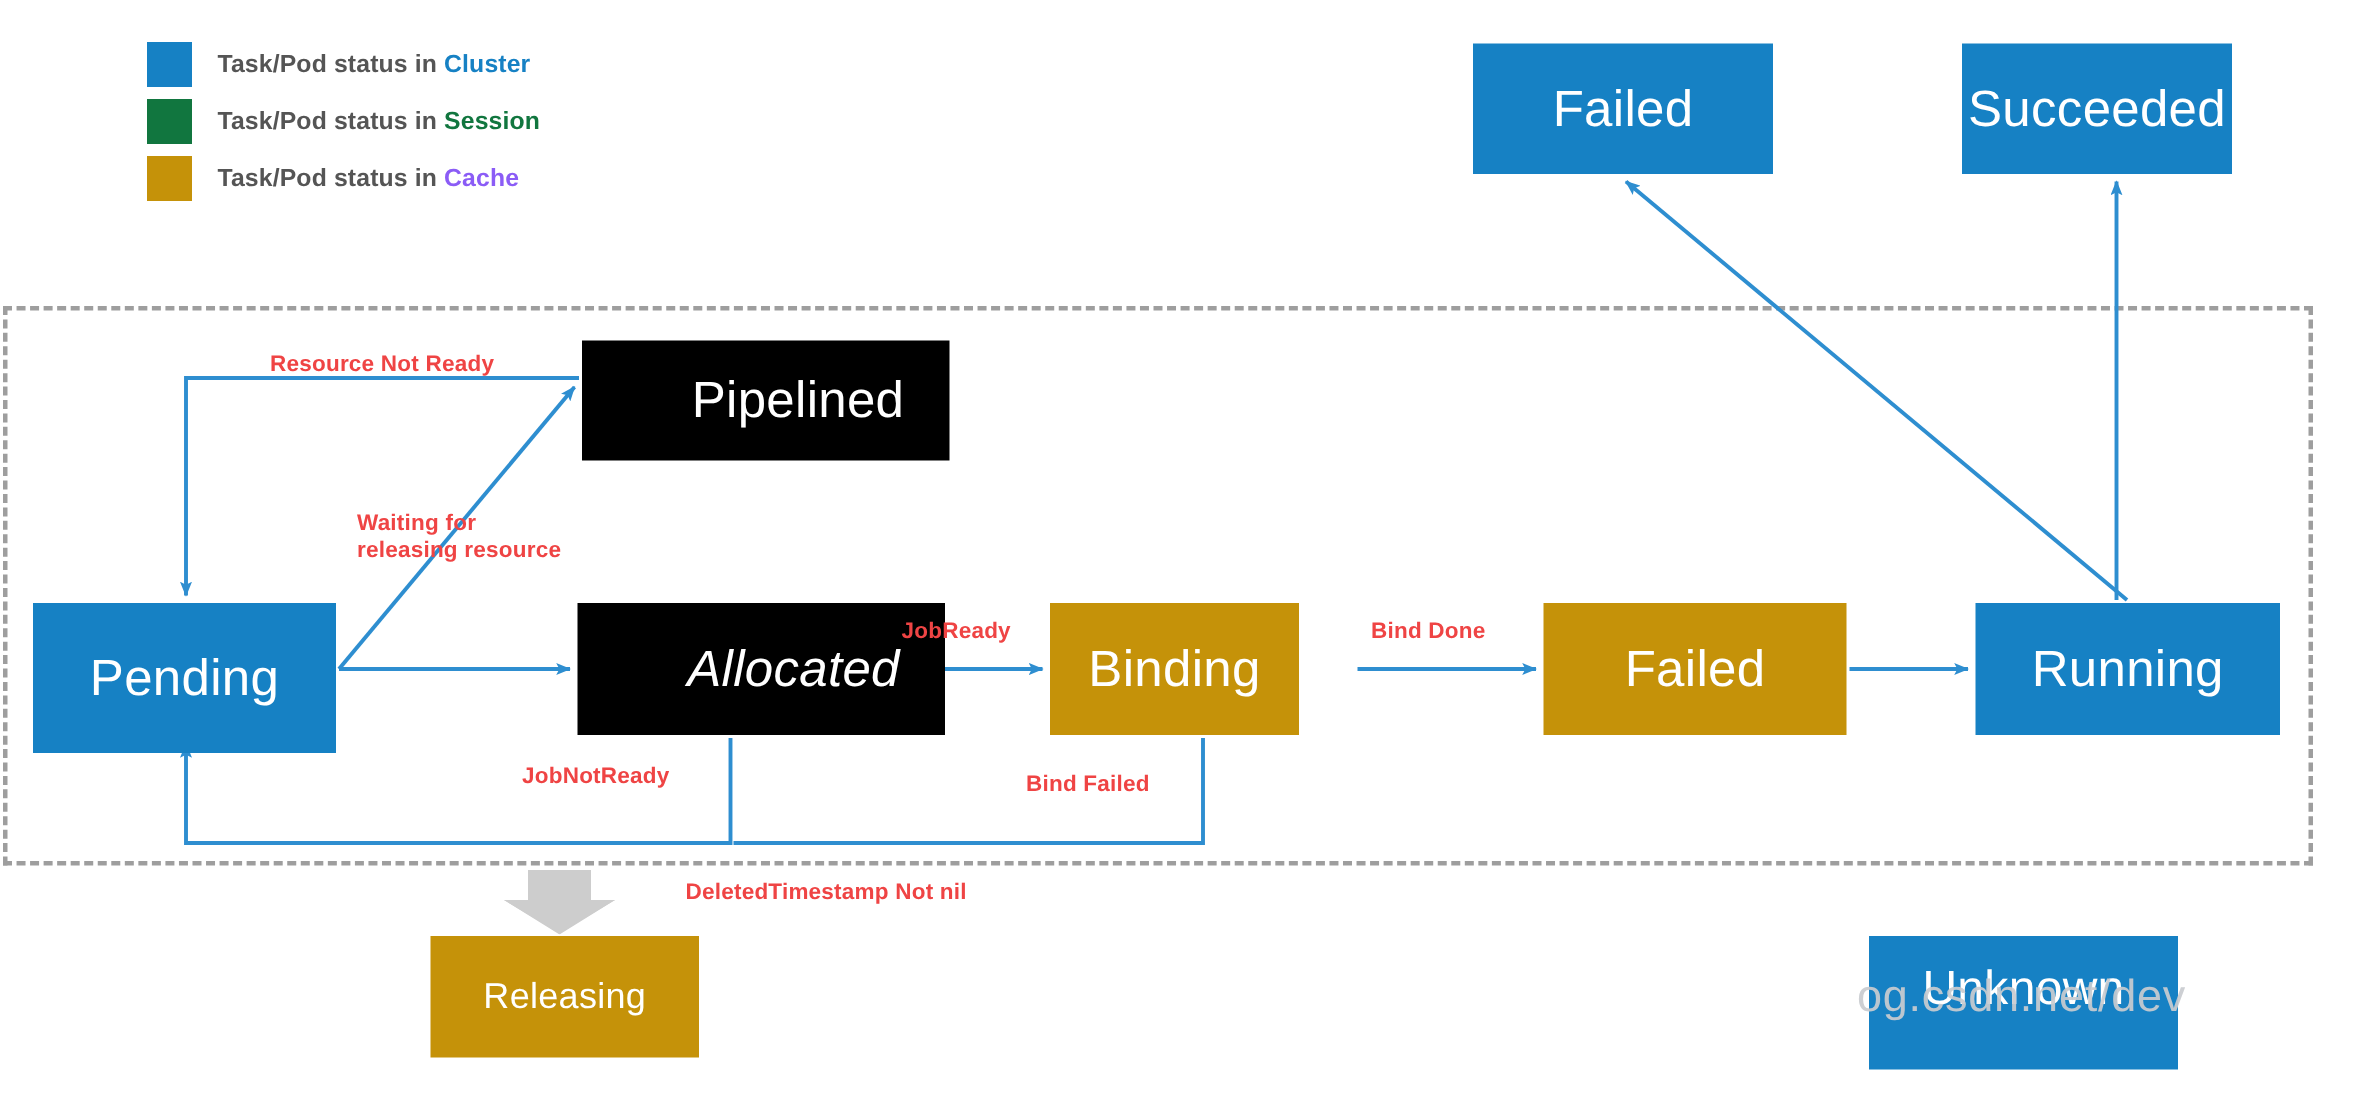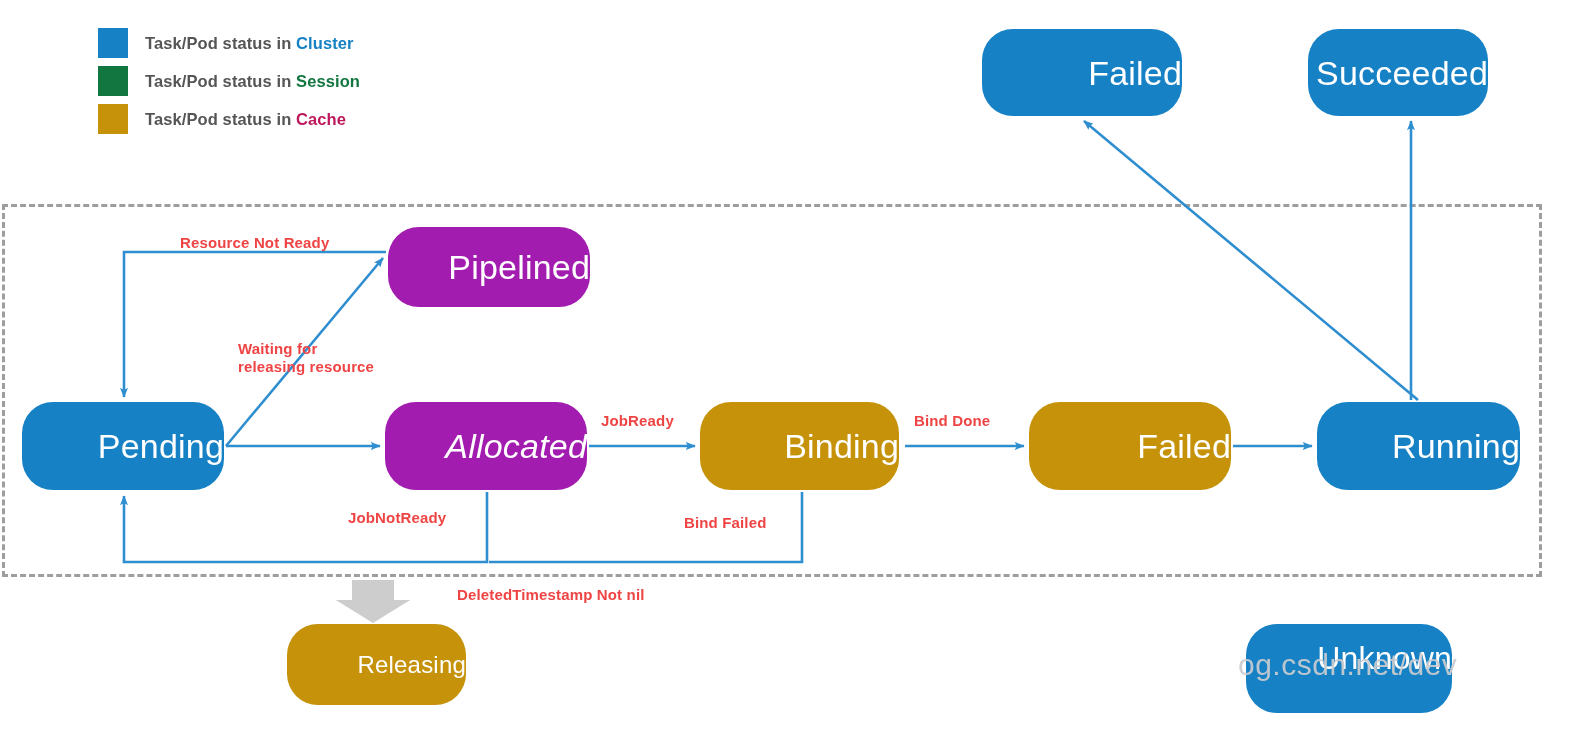--- a/index.html
+++ b/index.html
@@ -15,25 +15,25 @@
   .legend-text .kw{font-weight:700;}
 
   
   #dashed-box{position:absolute;left:2px;top:204px;width:1540px;height:373px;
     border:3px dashed #9e9e9e;box-sizing:border-box;}
 
   
   #edges{position:absolute;left:0;top:0;width:1578px;height:739px;}
 
   
-  .node{position:absolute;display:flex;align-items:center;justify-content:flex-end;
-        color:#ffffff;font-weight:400;letter-spacing:.2px;border-radius:31px;}
+  .node{position:absolute;display:flex;align-items:center;justify-content:center;
+        color:#ffffff;font-weight:400;letter-spacing:.2px;}
   .node span{display:block;text-align:center;line-height:1;}
   .n-cluster{background:#1681c4;}
-  .n-session{background:#a21caf;}
+  .n-session{background:#000000;padding-left:43px;}
   .n-cache{background:#c59209;}
 
   
   .elabel{position:absolute;font-size:15px;font-weight:700;color:#ef4444;
           white-space:nowrap;line-height:1.18;letter-spacing:.15px;}
   .elabel.two-line{white-space:normal;}
 
   
   #block-arrow{position:absolute;left:330px;top:578px;width:86px;height:45px;}
 
@@ -55,21 +55,21 @@
     </div>
     <div class="legend-row">
       <div class="legend-swatch" style="background:#11763f"></div>
       <div class="legend-text">
         <span>Task/Pod status in </span><span class="kw" style="color:#11763f">Session</span>
       </div>
     </div>
     <div class="legend-row">
       <div class="legend-swatch" style="background:#c59209"></div>
       <div class="legend-text">
-        <span>Task/Pod status in </span><span class="kw" style="color:#be185d">Cache</span>
+        <span>Task/Pod status in </span><span class="kw" style="color:#8b5cf6">Cache</span>
       </div>
     </div>
   </div>
 
   <div id="dashed-box"></div>
 
   <svg id="edges" viewBox="0 0 1578 739">
     <defs>
       <marker id="ah" markerWidth="10" markerHeight="8" refX="9.2" refY="4" orient="auto" markerUnits="userSpaceOnUse">
         <path d="M0,0 L10,4 L0,8 L2.1,4 Z" fill="#2e8ed0"></path>
@@ -90,33 +90,33 @@
 
     <path d="M 487,492 L 487,562 L 124,562 L 124,496" fill="none" stroke="#2e8ed0" stroke-width="2.6" marker-end="url(#ah)"></path>
 
     <path d="M 802,492 L 802,562 L 489,562" fill="none" stroke="#2e8ed0" stroke-width="2.6"></path>
 
     <path d="M 1418,400 L 1084,121" fill="none" stroke="#2e8ed0" stroke-width="2.6" marker-end="url(#ah)"></path>
 
     <path d="M 1411,400 L 1411,121" fill="none" stroke="#2e8ed0" stroke-width="2.6" marker-end="url(#ah)"></path>
   </svg>
 
-  <div class="node n-cluster" style="left:22px;top:402px;width:202px;height:88px;font-size:34px;">
+  <div class="node n-cluster" style="left:22px;top:402px;width:202px;height:100px;font-size:34px;">
     <span>Pending</span>
   </div>
 
   <div class="node n-session" style="left:388px;top:227px;width:202px;height:80px;font-size:34px;">
     <span>Pipelined</span>
   </div>
 
   <div class="node n-session" style="left:385px;top:402px;width:202px;height:88px;font-size:34px;font-style:italic;">
     <span>Allocated</span>
   </div>
 
-  <div class="node n-cache" style="left:700px;top:402px;width:199px;height:88px;font-size:34px;">
+  <div class="node n-cache" style="left:700px;top:402px;width:166px;height:88px;font-size:34px;">
     <span>Binding</span>
   </div>
 
   <div class="node n-cache" style="left:1029px;top:402px;width:202px;height:88px;font-size:34px;">
     <span>Failed</span>
   </div>
 
   <div class="node n-cluster" style="left:1317px;top:402px;width:203px;height:88px;font-size:34px;">
     <span>Running</span>
   </div>

